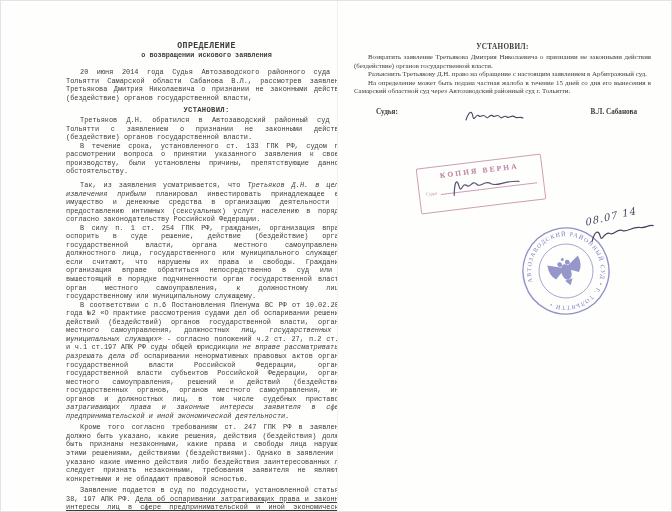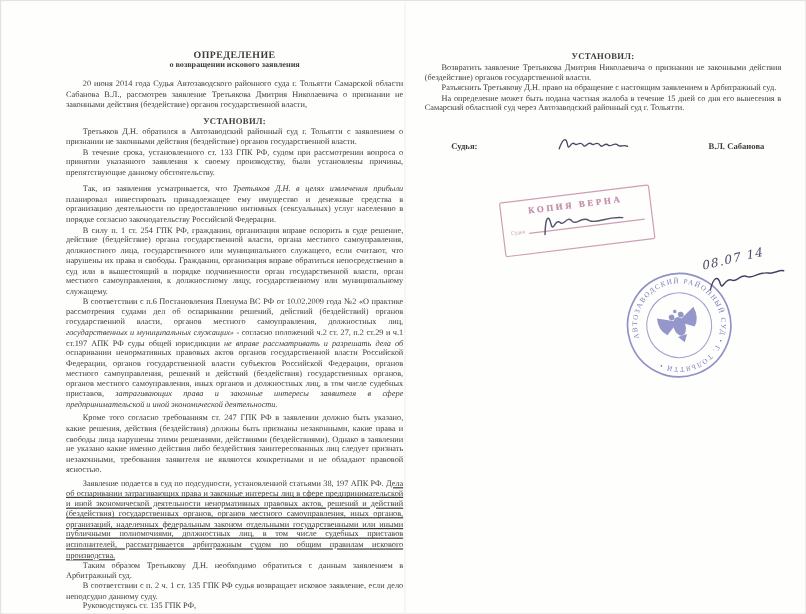--- a/index.html
+++ b/index.html
@@ -10,41 +10,41 @@
     border:1px solid #e3e3e0;
     box-sizing:border-box;
     font-family:"Liberation Serif","DejaVu Serif",serif;
     color:#3f3c38;
     overflow:hidden;
   }
   .page{
     position:absolute;top:0;height:512px;box-sizing:border-box;
     background:#fefefd;
   }
-  .page-left{left:2px;width:336px;padding:40px 3px 0 52px;}
+  .page-left{left:13px;width:336px;padding:40px 3px 0 52px;font-family:Liberation Mono, monospace;}
   .page-right{left:336px;width:336px;padding:42px 22px 0 16px;border-left:1px solid #f0f0ee;}
   .doc-title{
     text-align:center;font-weight:bold;font-size:8.2px;letter-spacing:.4px;
     margin:0 0 1px 0;
   }
   .doc-subtitle{
     text-align:center;font-weight:bold;font-size:6.8px;margin:0 0 9px 0;
   }
   .sec-heading{
     text-align:center;font-weight:bold;font-size:7.2px;margin:4px 0 2px 0;letter-spacing:.3px;
   }
   .para{
     margin:0;font-size:6.9px;line-height:8.55px;text-align:justify;text-indent:14px;
   }
   .para.gap{margin-top:5px;}
   .para.gap-sm{margin-top:3px;}
   .it{font-style:italic;}
   .ul{text-decoration:underline;}
   .sig-row{
-    display:flex;align-items:flex-end;justify-content:space-between;
+    display:flex;justify-content:space-between;
     margin-top:12px;padding:0 14px 0 22px;height:18px;
   }
   .sig-label,.sig-name{font-weight:bold;font-size:7.2px;}
   .sig-scribble{margin-bottom:-2px;}
   
   .copy-stamp{
     position:absolute;left:80px;top:160px;width:126px;height:46px;
     border:1.6px solid #c993af;border-radius:2px;
     transform:rotate(-7deg);
     color:#bd85a3;

